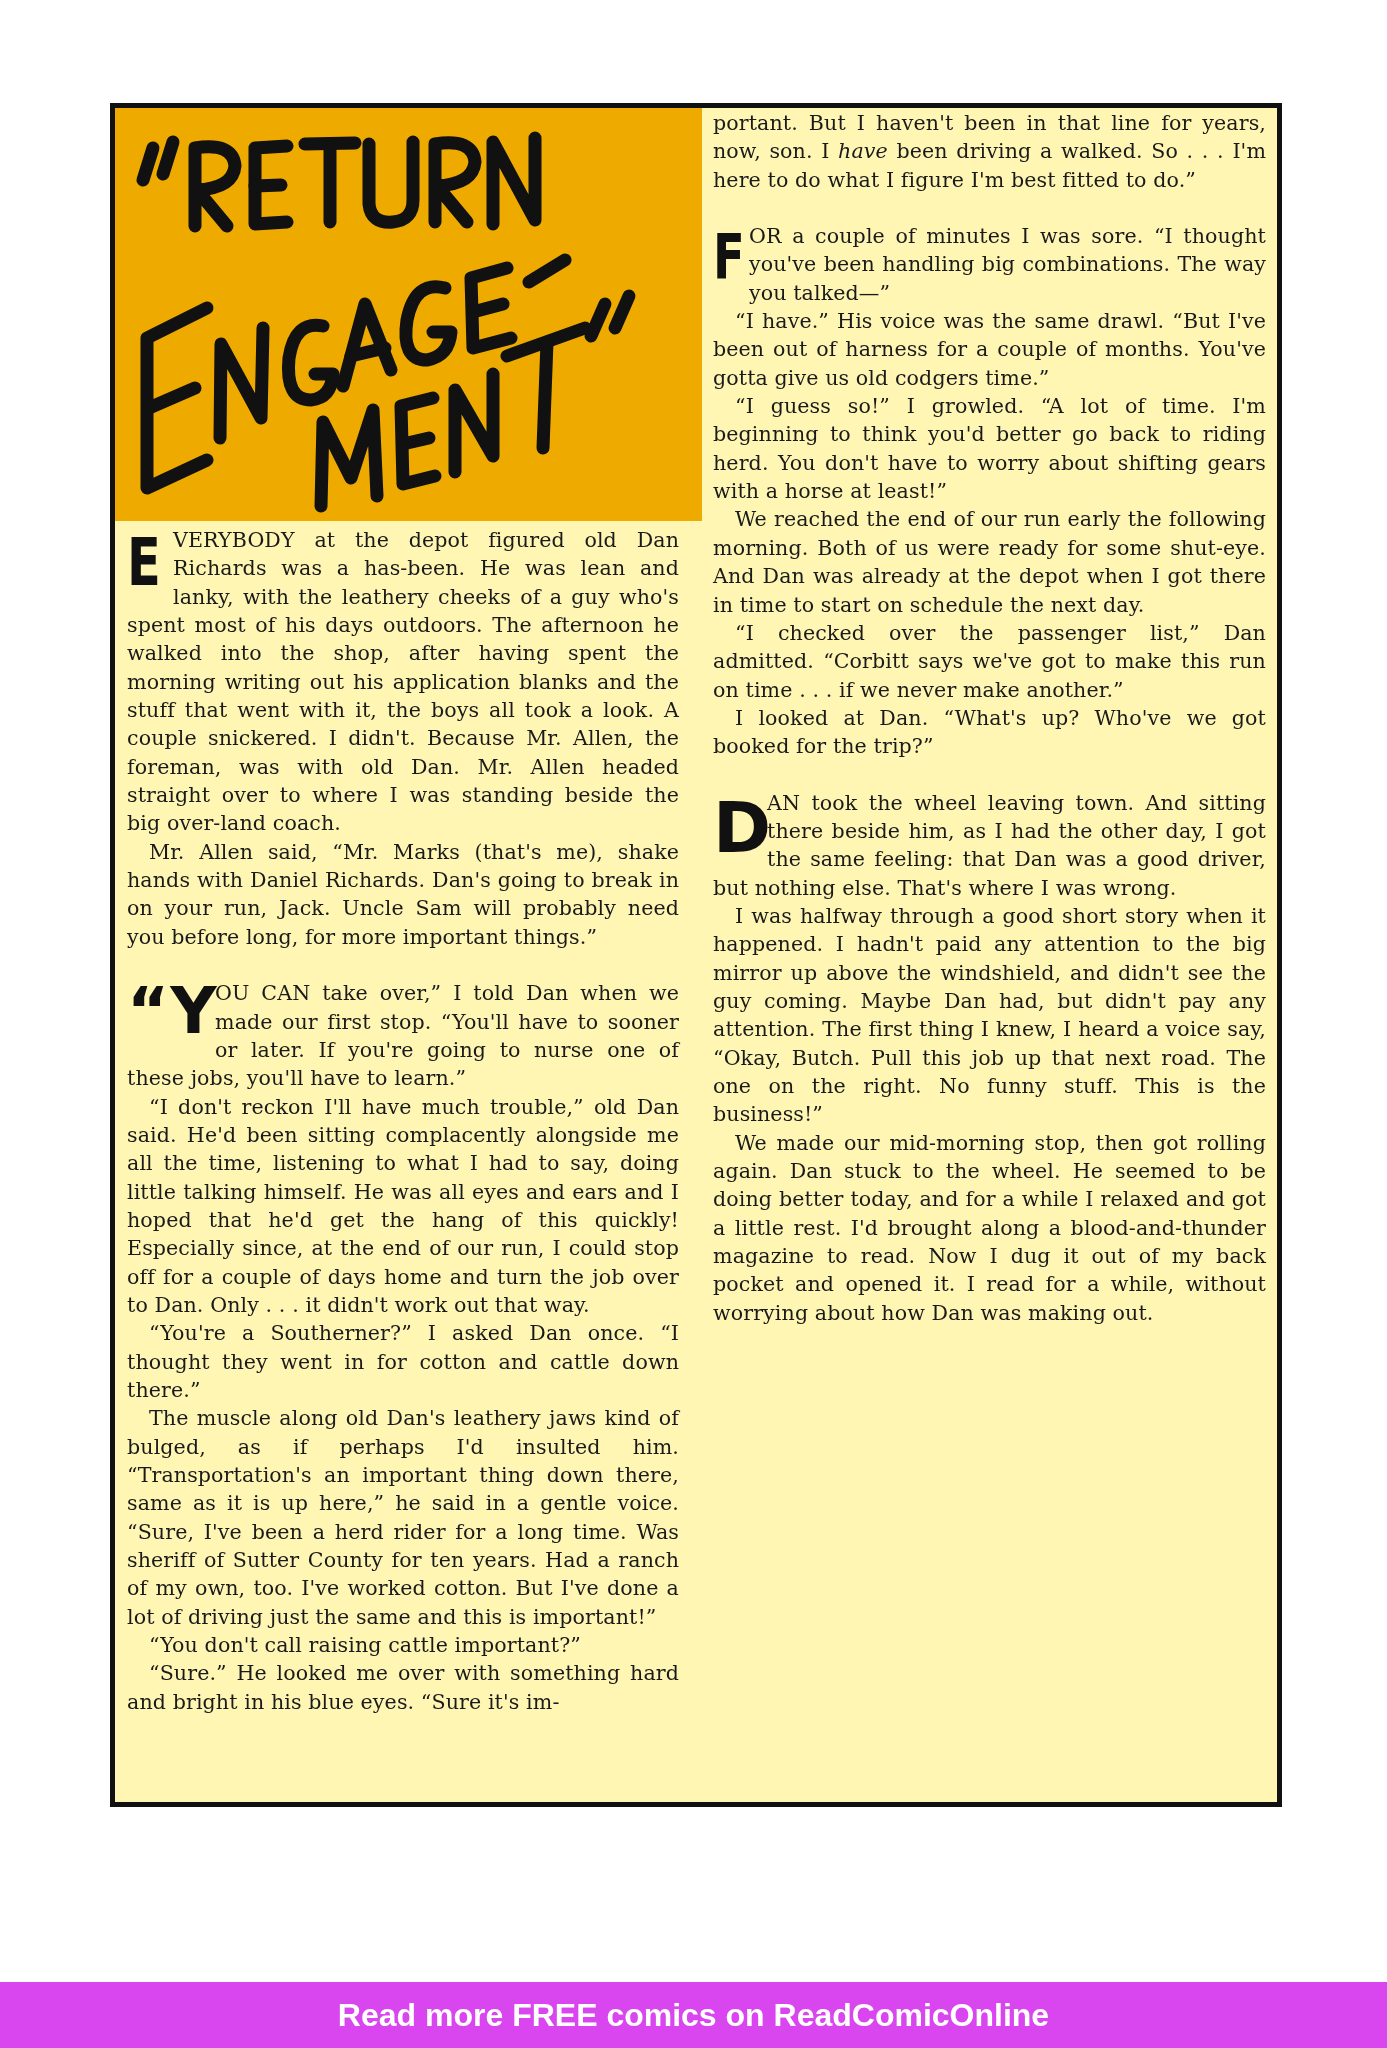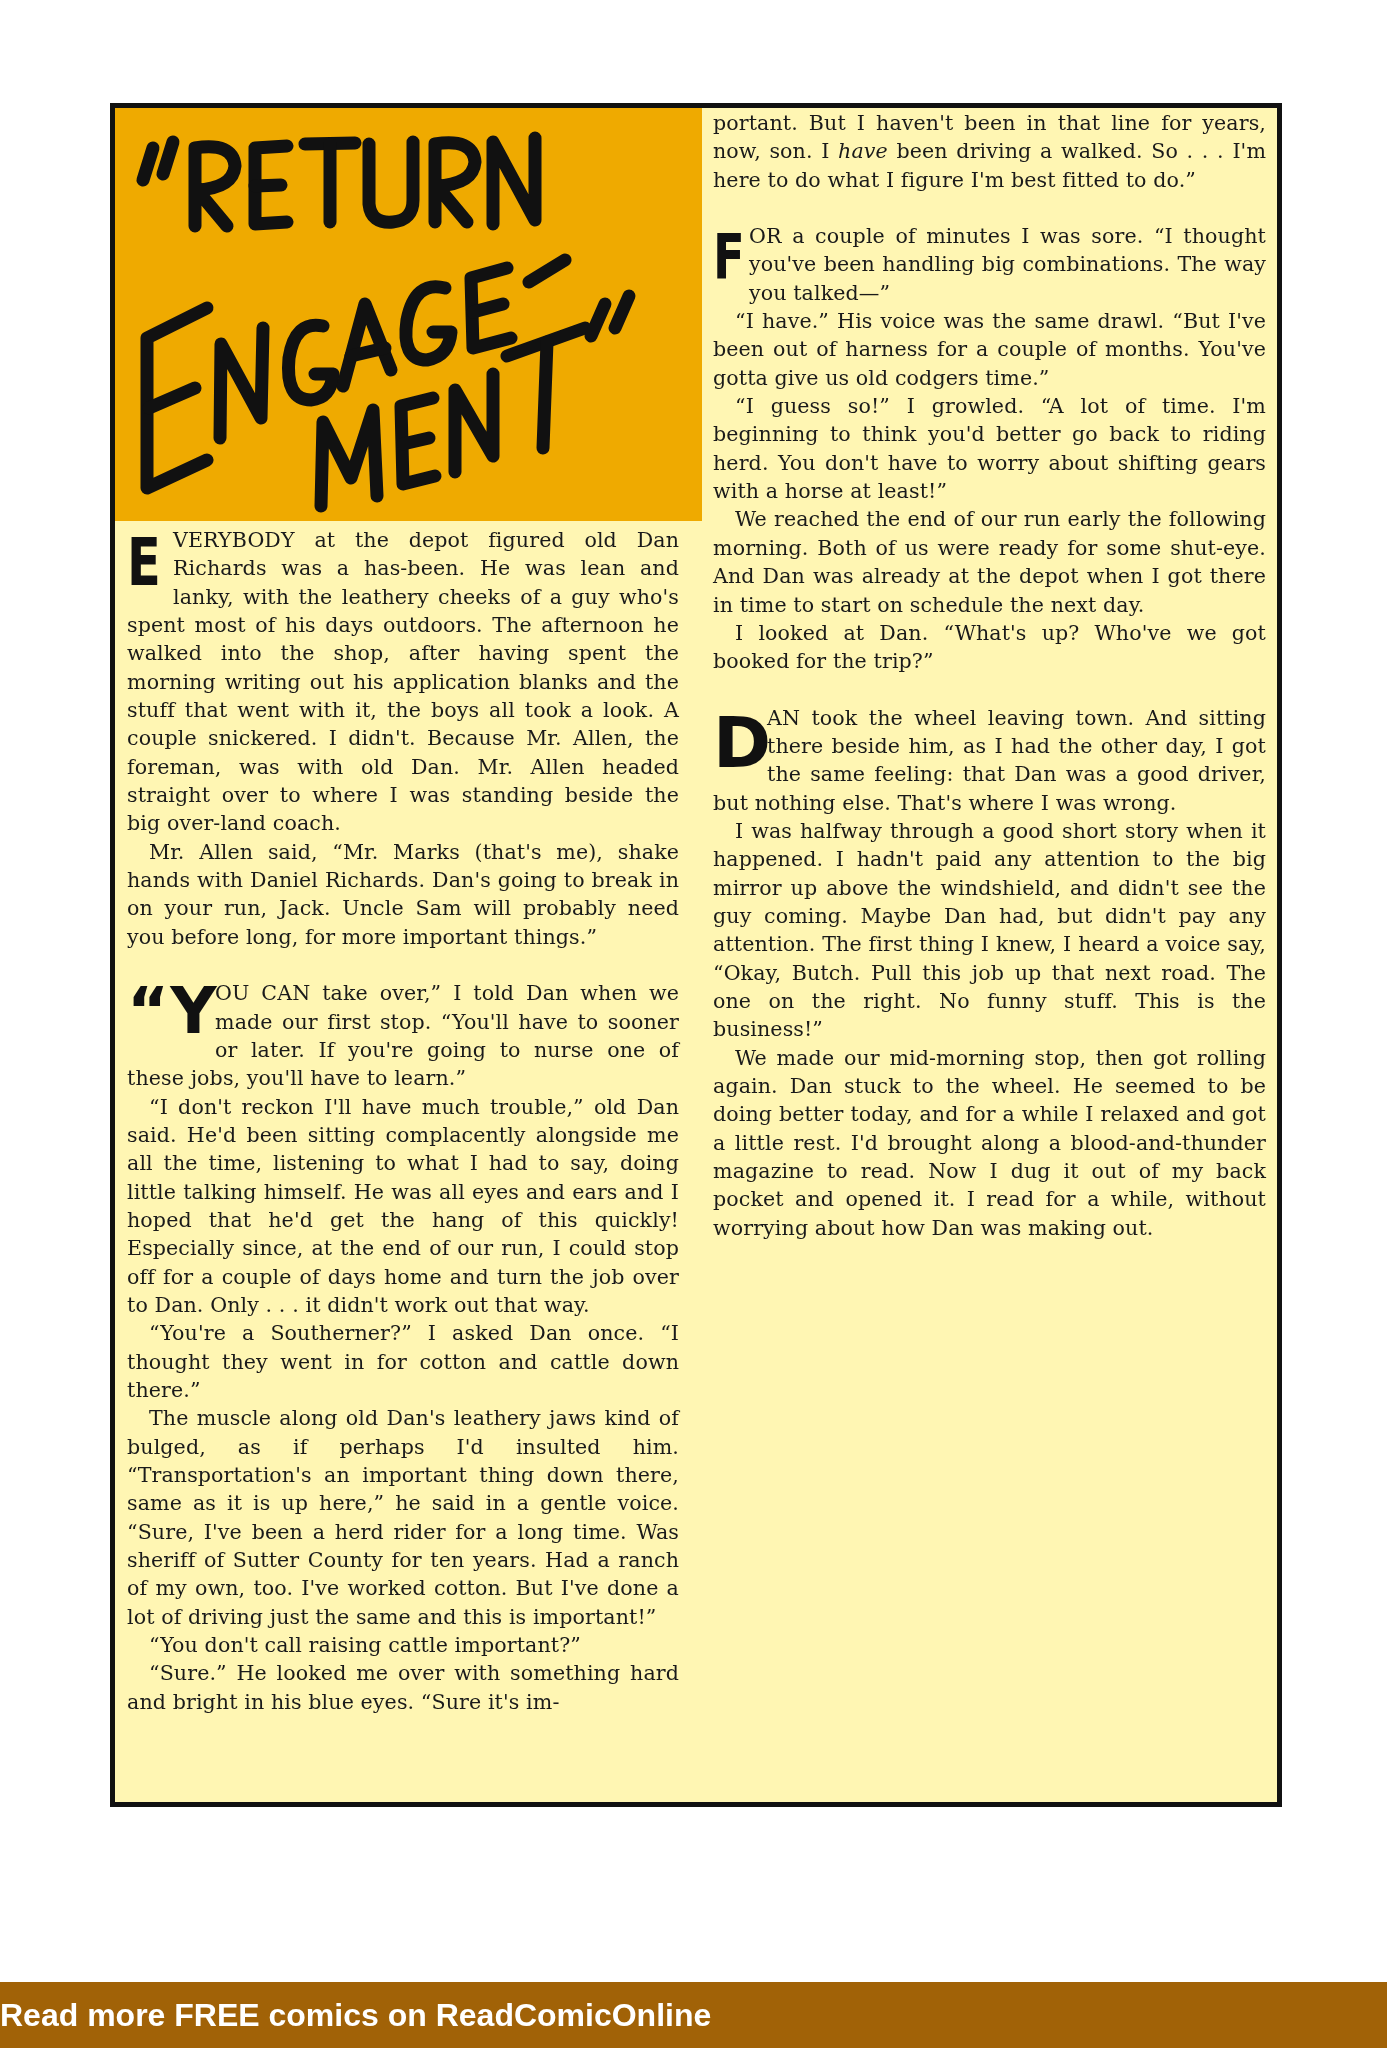--- a/index.html
+++ b/index.html
@@ -13,21 +13,21 @@
   .p { margin:0; text-indent:22px; }
   .p.noindent { text-indent:0; }
   .gap { height:28px; }
   .dropwrap { position:relative; }
   .drop { float:left; font-family:"DejaVu Sans", sans-serif; font-weight:bold; color:#111; line-height:1; margin-right:6px; }
   .drop-e { font-size:66px; margin-top:4px; height:62px; transform:scaleX(0.75); transform-origin:left top; width:40px; }
   .drop-y { font-size:64px; margin-top:0; height:82px; width:82px; font-family:"DejaVu Sans", sans-serif; }
   .drop-f { font-size:62px; margin-top:4px; height:58px; width:30px; transform:scaleX(0.75); transform-origin:left top; }
   .drop-d { font-size:70px; margin-top:4px; height:72px; width:48px; }
   .dropwrap .p { text-indent:0; }
-  .banner { position:absolute; left:0; top:1982px; width:1387px; height:66px; background:#a16207; display:flex; align-items:center; justify-content:flex-start; }
+  .banner { position:absolute; left:0; top:1982px; width:1387px; height:66px; background:#d946ef; display:flex; align-items:center; justify-content:center; }
   .banner-text { color:#ffffff; font-family:"Liberation Sans", sans-serif; font-weight:bold; font-size:32px; letter-spacing:0px; }
   i { font-style:italic; }
 </style>
 </head>
 <body>
 
 <div class="frame">
 
   <div class="title-block">
     <svg class="title-svg" viewBox="0 0 587 413" xmlns="http://www.w3.org/2000/svg">
@@ -109,20 +109,21 @@
 
     <div class="gap"></div>
 
     <div class="dropwrap">
       <span class="drop drop-f">F</span>
       <p class="p">OR a couple of minutes I was sore. “I thought you've been handling big combinations. The way you talked—”</p>
     </div>
     <p class="p">“I have.” His voice was the same drawl. “But I've been out of harness for a couple of months. You've gotta give us old codgers time.”</p>
     <p class="p">“I guess so!” I growled. “A lot of time. I'm beginning to think you'd better go back to riding herd. You don't have to worry about shifting gears with a horse at least!”</p>
     <p class="p">We reached the end of our run early the following morning. Both of us were ready for some shut-eye. And Dan was already at the depot when I got there in time to start on schedule the next day.</p>
+    <p class="p">“I checked over the passenger list,” Dan admitted. “Corbitt says we've got to make this run on time . . . if we never make another.”</p>
     <p class="p">I looked at Dan. “What's up? Who've we got booked for the trip?”</p>
 
     <div class="gap"></div>
 
     <div class="dropwrap">
       <span class="drop drop-d">D</span>
       <p class="p">AN took the wheel leaving town. And sitting there beside him, as I had the other day, I got the same feeling: that Dan was a good driver, but nothing else. That's where I was wrong.</p>
     </div>
     <p class="p">I was halfway through a good short story when it happened. I hadn't paid any attention to the big mirror up above the windshield, and didn't see the guy coming. Maybe Dan had, but didn't pay any attention. The first thing I knew, I heard a voice say, “Okay, Butch. Pull this job up that next road. The one on the right. No funny stuff. This is the business!”</p>
     <p class="p">We made our mid-morning stop, then got rolling again. Dan stuck to the wheel. He seemed to be doing better today, and for a while I relaxed and got a little rest. I'd brought along a blood-and-thunder magazine to read. Now I dug it out of my back pocket and opened it. I read for a while, without worrying about how Dan was making out.</p>

